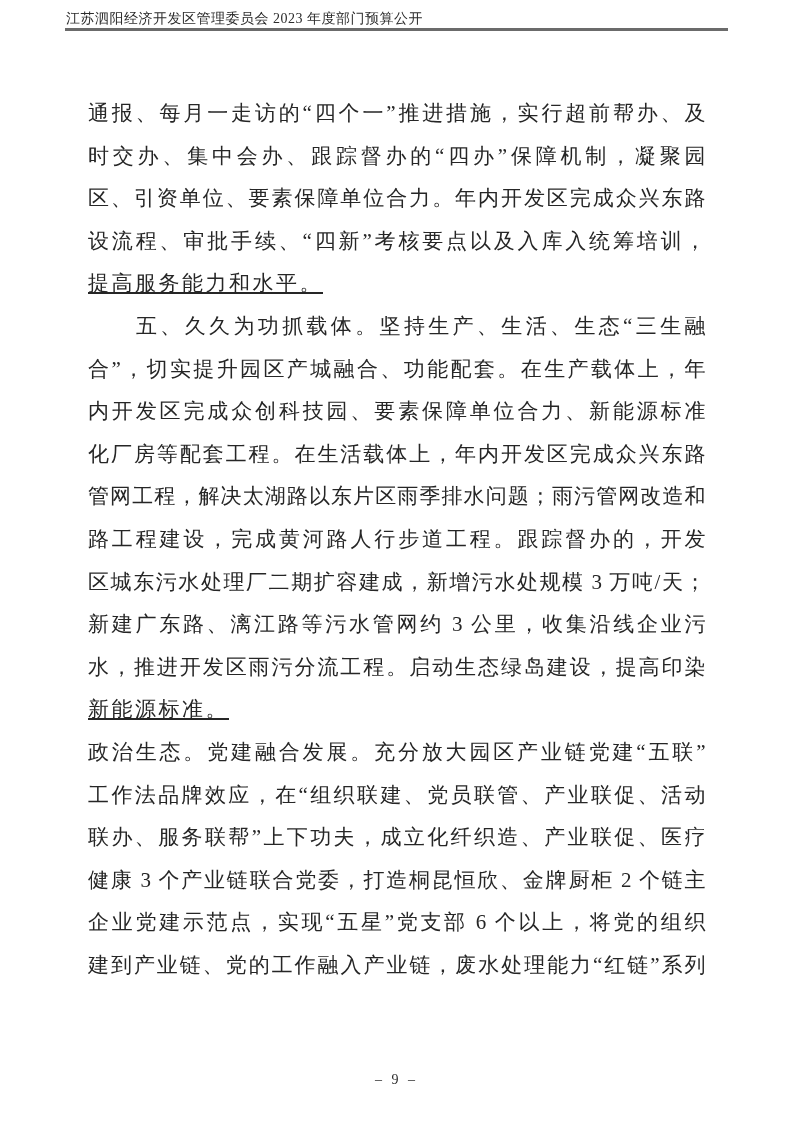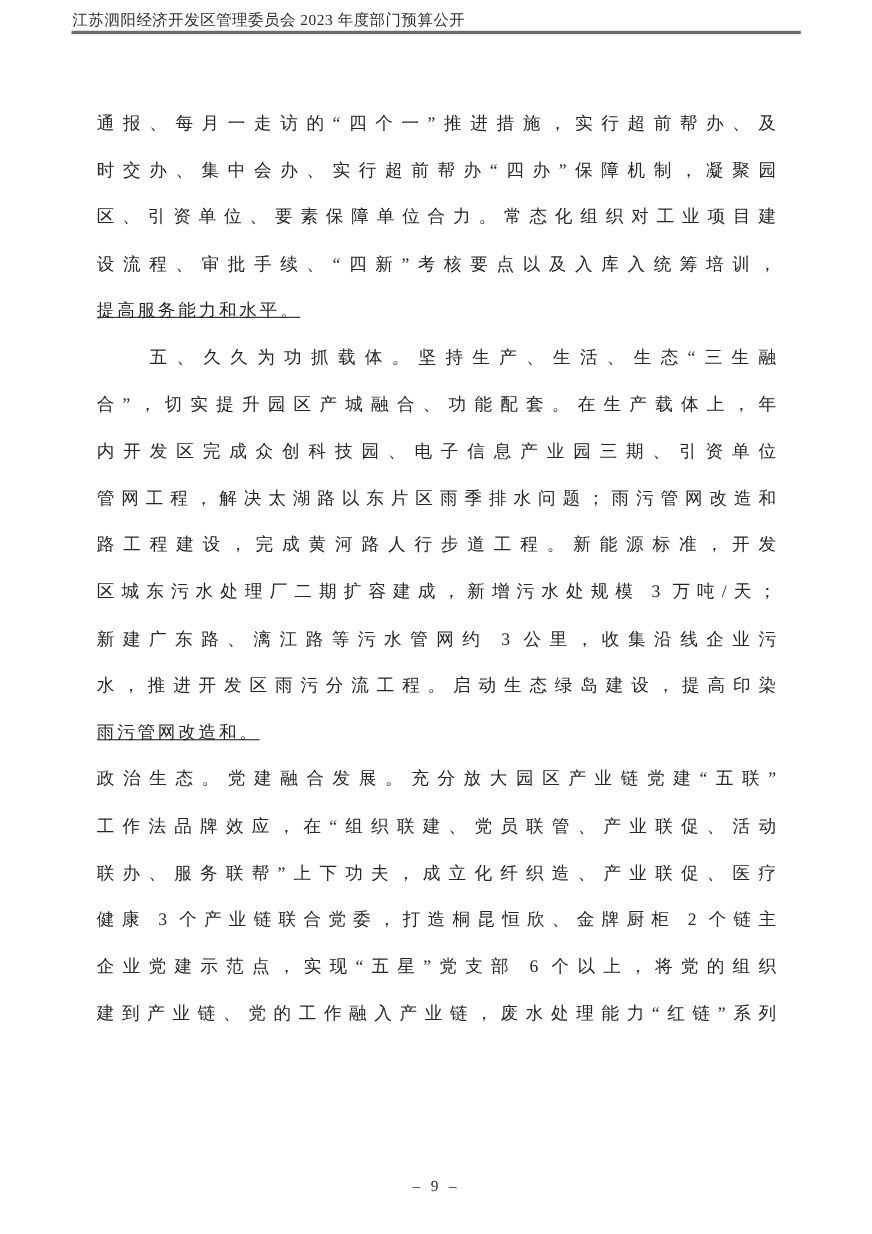--- a/index.html
+++ b/index.html
@@ -33,21 +33,21 @@
     height: 3px;
     background: #6b6b6b;
   }
   .doc-body {
     position: absolute;
     left: 88px;
     top: 92px;
     width: 618px;
   }
   .line {
-    font-size: 16px;
+    font-size: 21px;
     height: 42.6px;
     line-height: 42.6px;
     text-align: justify;
     text-align-last: justify;
     -moz-text-align-last: justify;
     text-justify: inter-character;
     letter-spacing: 0.5px;
     overflow: hidden;
   }
   .line.indent {
@@ -74,34 +74,35 @@
 <body>
 
 <div class="page">
 
   <div class="header-title">江苏泗阳经济开发区管理委员会 2023 年度部门预算公开</div>
   <div class="header-rule"></div>
 
   <div class="doc-body">
 
     <div class="line">通报、每月一走访的“四个一”推进措施，实行超前帮办、及</div>
-    <div class="line">时交办、集中会办、实行超前帮办“四办”保障机制，凝聚园</div>
-    <div class="line">区、引资单位、要素保障单位合力。常态化组织对工业项目建</div>
+    <div class="line">时交办、集中会办、跟踪督办的“四办”保障机制，凝聚园</div>
+    <div class="line">区、引资单位、要素保障单位合力。年内开发区完成众兴东路</div>
     <div class="line">设流程、审批手续、“四新”考核要点以及入库入统筹培训，</div>
     <div class="line para-end">提高服务能力和水平。</div>
 
     <div class="line indent">五、久久为功抓载体。坚持生产、生活、生态“三生融</div>
     <div class="line">合”，切实提升园区产城融合、功能配套。在生产载体上，年</div>
-    <div class="line">内开发区完成众创科技园、电子信息产业园三期、引资单位</div>
+    <div class="line">内开发区完成众创科技园、要素保障单位合力、新能源标准</div>
+    <div class="line">化厂房等配套工程。在生活载体上，年内开发区完成众兴东路</div>
     <div class="line">管网工程，解决太湖路以东片区雨季排水问题；雨污管网改造和</div>
-    <div class="line">路工程建设，完成黄河路人行步道工程。新能源标准，开发</div>
+    <div class="line">路工程建设，完成黄河路人行步道工程。跟踪督办的，开发</div>
     <div class="line">区城东污水处理厂二期扩容建成，新增污水处规模 3 万吨/天；</div>
     <div class="line">新建广东路、漓江路等污水管网约 3 公里，收集沿线企业污</div>
     <div class="line">水，推进开发区雨污分流工程。启动生态绿岛建设，提高印染</div>
-    <div class="line para-end">雨污管网改造和。</div>
+    <div class="line para-end">新能源标准。</div>
 
     <div class="line">政治生态。党建融合发展。充分放大园区产业链党建“五联”</div>
     <div class="line">工作法品牌效应，在“组织联建、党员联管、产业联促、活动</div>
     <div class="line">联办、服务联帮”上下功夫，成立化纤织造、产业联促、医疗</div>
     <div class="line">健康 3 个产业链联合党委，打造桐昆恒欣、金牌厨柜 2 个链主</div>
     <div class="line">企业党建示范点，实现“五星”党支部 6 个以上，将党的组织</div>
     <div class="line">建到产业链、党的工作融入产业链，废水处理能力“红链”系列</div>
   </div>
 
   <div class="page-footer">

